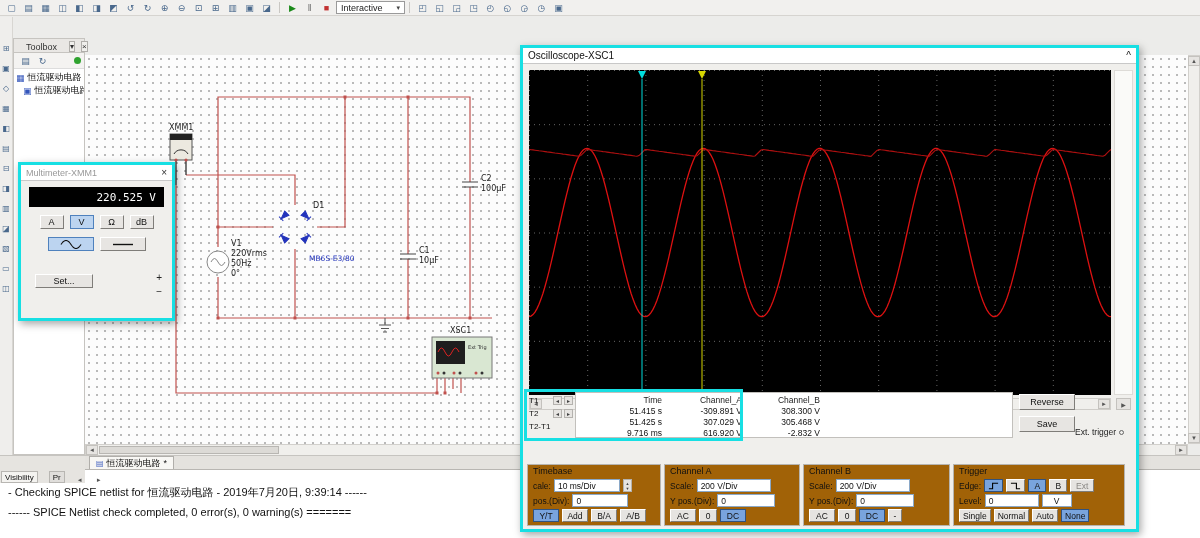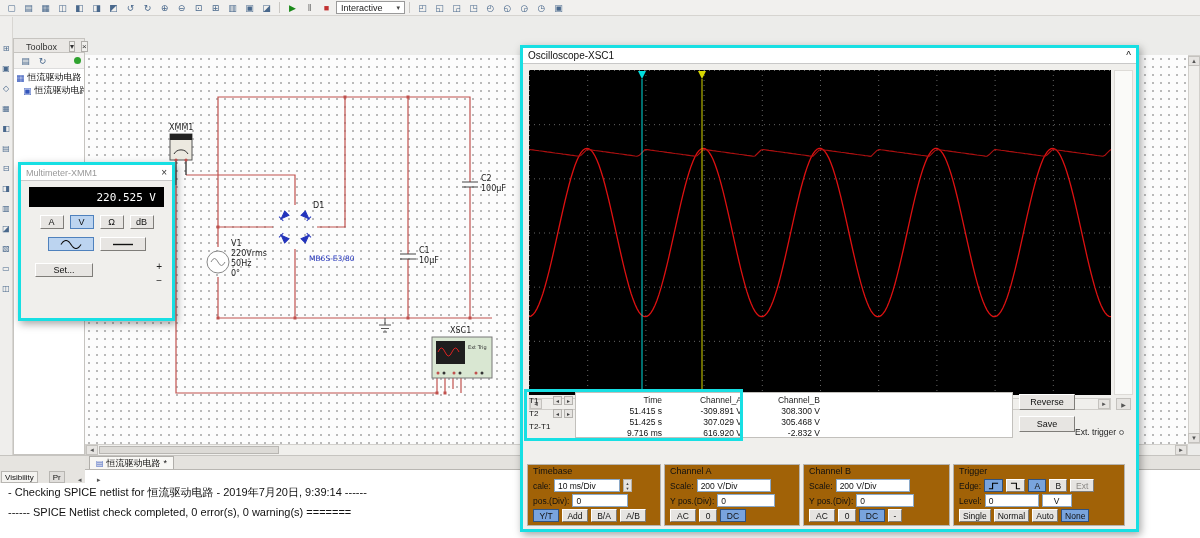--- a/index.html
+++ b/index.html
@@ -45,21 +45,21 @@
   .wtitle{height:16px;background:#fff;border-bottom:1px solid #c8c8c8;display:flex;align-items:center;justify-content:space-between;padding:0 5px;font-size:10px}
   
   .mm{position:absolute;left:18px;top:162px;width:157px;height:159px;background:#f0efec;z-index:20}
   .mm .wtitle{font-size:9px;color:#999}
   .mm .wtitle .x{color:#333;font-size:10px}
   .mm-display{margin:6px 8px 0 8px;height:20px;background:#000;color:#fff;display:flex;align-items:center;justify-content:flex-end;padding-right:8px;font-size:11px;font-family:"DejaVu Sans Mono",monospace}
   .mm-row{display:flex;gap:6px;justify-content:center;margin-top:8px}
   .mbtn{min-width:24px;height:14px;border:1px solid;border-color:#fff #7f7d79 #7f7d79 #fff;background:#e7e5e2;font-size:9px;display:flex;align-items:center;justify-content:center;padding:0 3px}
   .mbtn.sel{background:#bcd4f0;border-color:#4f81bd}
   .mbtn.wide{min-width:46px}
-  .mm-bottom{display:flex;align-items:flex-start;margin:12px 10px 0 14px}
+  .mm-bottom{display:flex;align-items:flex-start;margin:23px 10px 0 14px}
   .terms{margin-left:auto;display:flex;flex-direction:column;align-items:center;gap:6px;font-size:10px;color:#222;line-height:8px}
   
   .sc{position:absolute;left:520px;top:45px;width:619px;height:487px;background:#f0efec;z-index:30}
   .sc-screen{position:absolute;left:6px;top:22px;width:582px;height:325px;background:#000}
   .sc-strip{position:absolute;left:591px;top:22px;width:19px;height:325px;background:#fafaf8;border:1px solid #dddbd7}
   .sc-hscroll{position:absolute;left:6px;top:350px;width:582px;height:12px;background:#f0efec;border:1px solid #cfcdc9;display:flex;align-items:center;justify-content:space-between}
   .sc-hscroll .arr{width:12px;height:10px;font-size:6px;display:flex;align-items:center;justify-content:center;background:#e6e4e1;border:1px solid #c4c2be;color:#555}
   .sc-onebtn{position:absolute;left:593px;top:350px;width:15px;height:12px;font-size:6px;display:flex;align-items:center;justify-content:center;background:#e6e4e1;border:1px solid #c4c2be;color:#555}
   .sc-meas{position:absolute;left:4px;top:344px;width:606px;height:48px}
   .ccol{position:absolute;left:2px;top:2px;width:46px}

